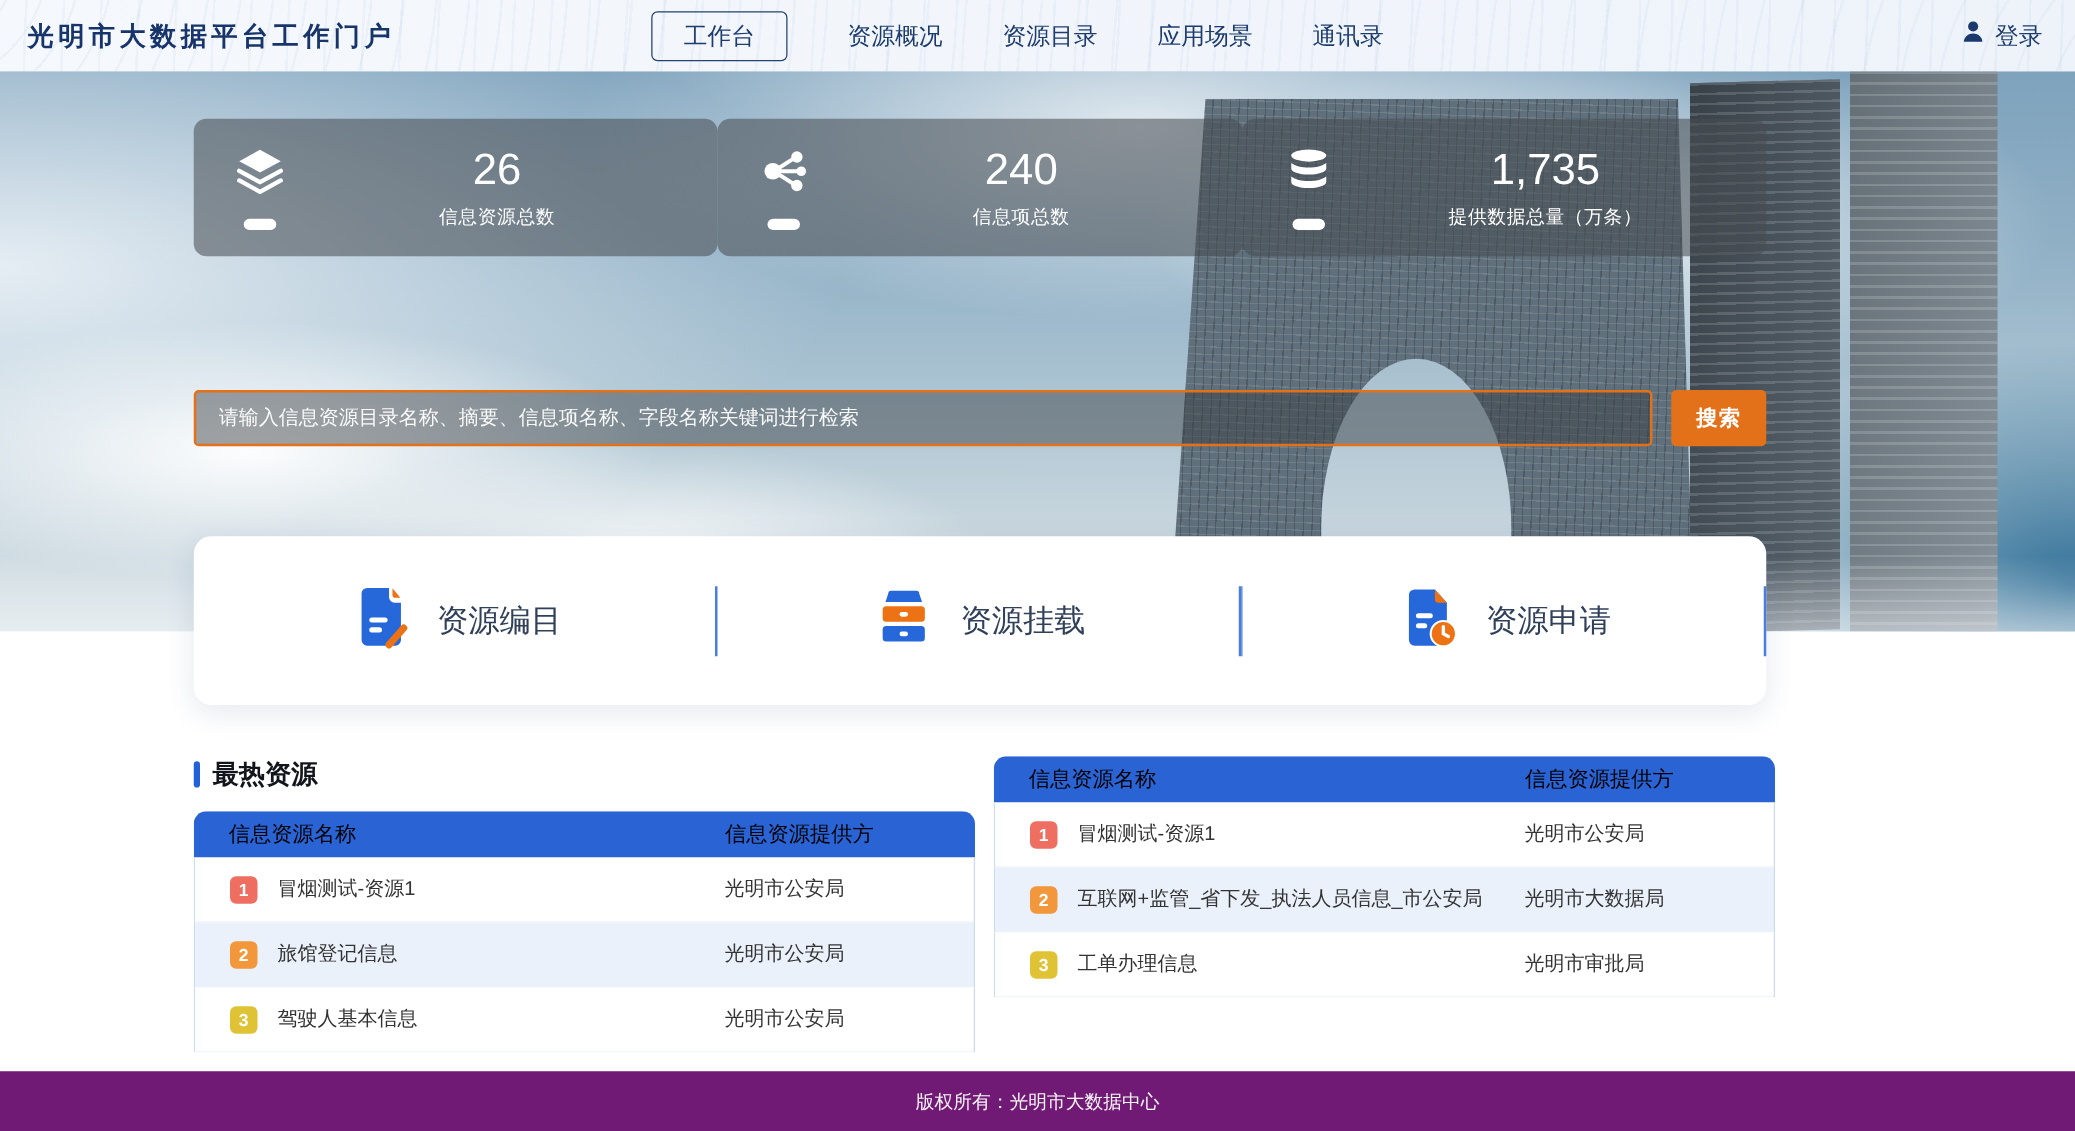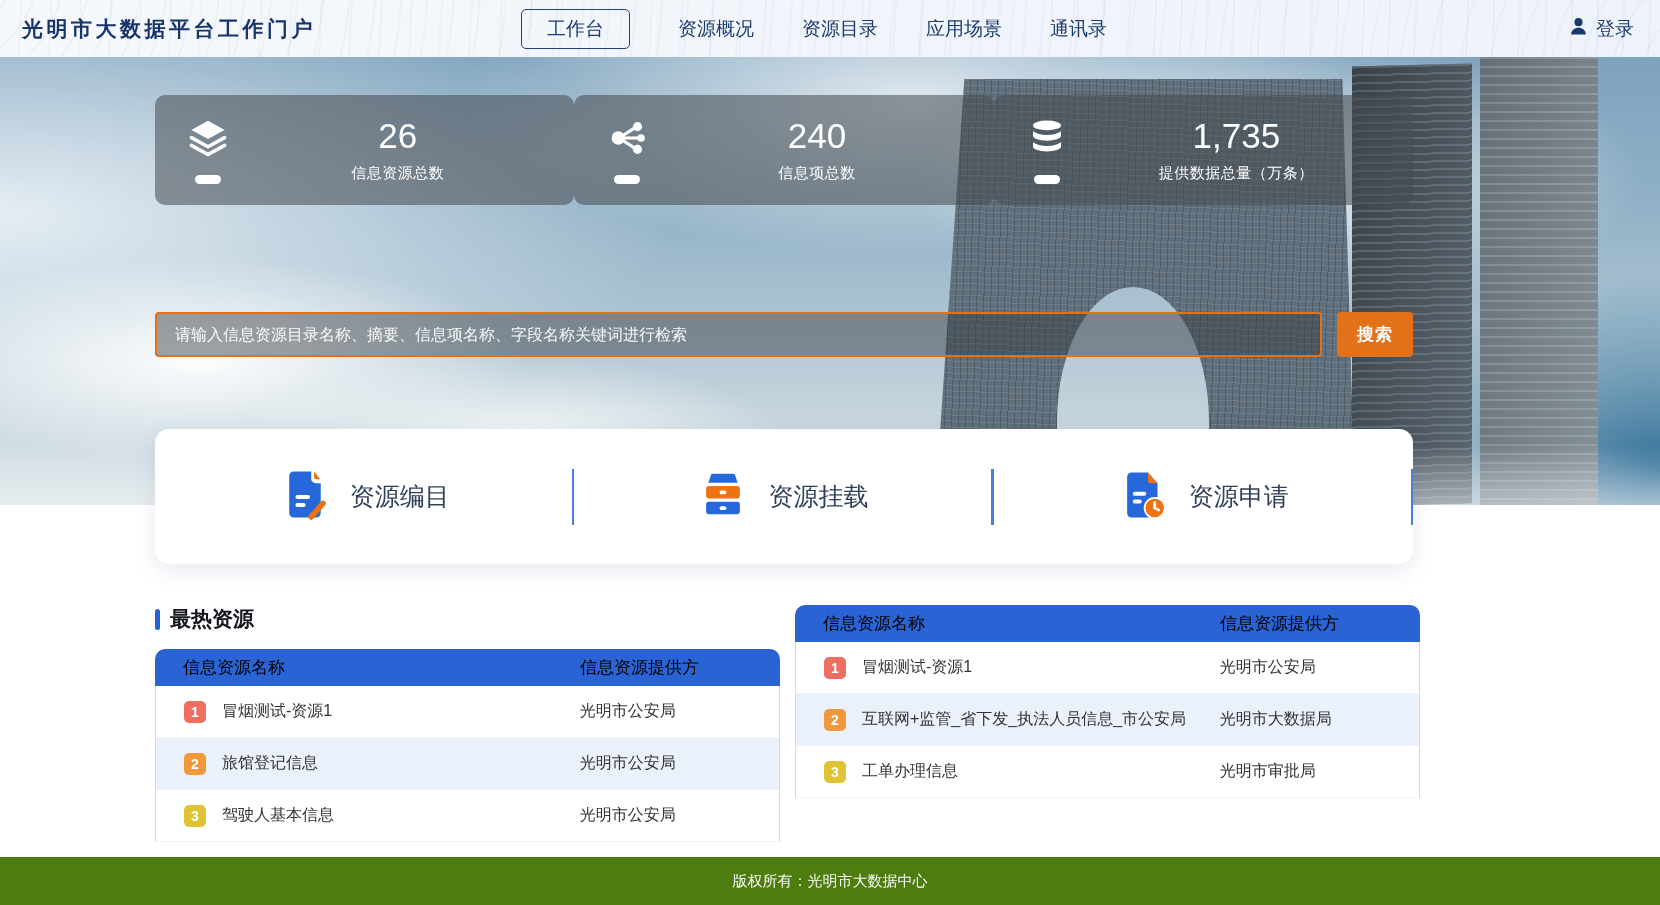--- a/index.html
+++ b/index.html
@@ -130,21 +130,21 @@
   .trow.alt { background:#eaf1fb; }
   .rank {
     display:inline-flex; width:22px; height:22px; border-radius:5px; margin-right:16px;
     align-items:center; justify-content:center; color:#fff; font-size:14px; font-weight:bold; flex:none;
   }
   .r1 { background:#ee6f62; } .r2 { background:#f2973b; } .r3 { background:#e0c335; }
   .name-text { white-space:nowrap; overflow:hidden; }
 
   
   .footer {
-    position:absolute; left:0; right:0; bottom:0; height:48px; background:#4d7c0f; z-index:10;
+    position:absolute; left:0; right:0; bottom:0; height:48px; background:#701a75; z-index:10;
     display:flex; align-items:center; justify-content:center; color:rgba(255,255,255,.96); font-size:15px;
   }
 </style>
 </head>
 <body>
 
 <div class="header">
   <div class="logo">光明市大数据平台工作门户</div>
   <div class="nav">
     <span class="nav-item boxed">工作台</span>

